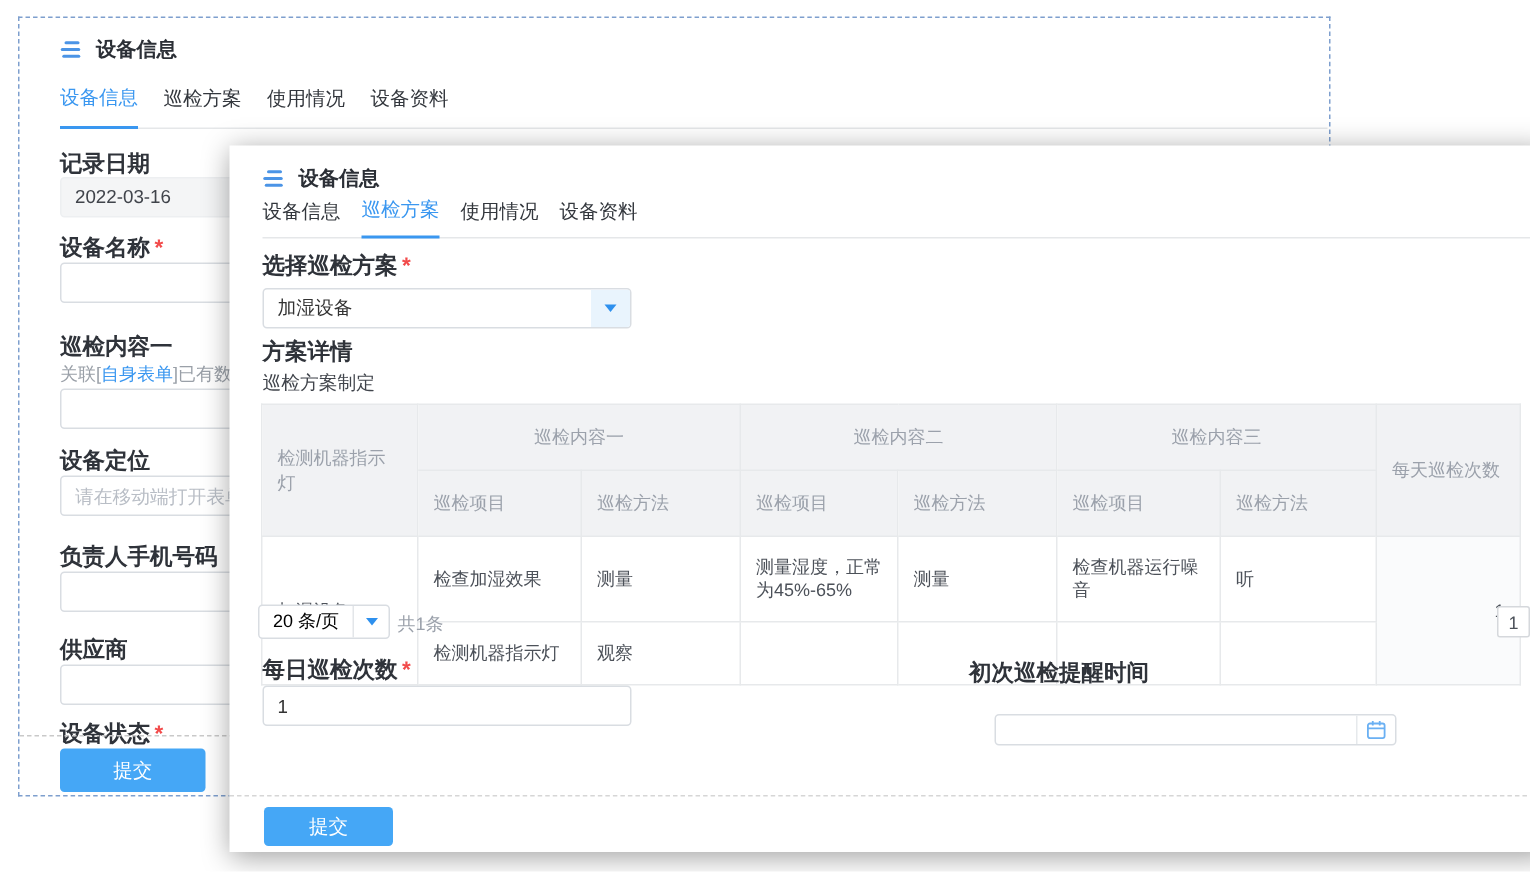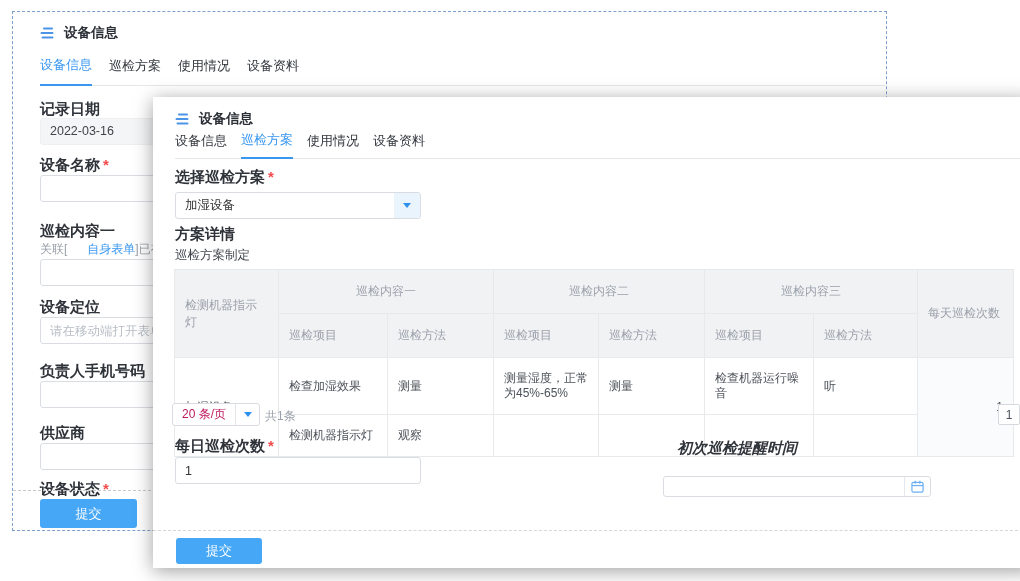--- a/index.html
+++ b/index.html
@@ -28,21 +28,21 @@
   .tin { position: absolute; width: 265px; height: 27px; background: #fff;
     border: 1px solid #d9dde2; border-radius: 3px; font-size: 12.5px; color: #333;
     padding: 0 9px; font-family: inherit; outline: none; }
   .tin::placeholder { color: #b9bec6; }
   .btn { position: absolute; background: #45a7f6; color: #fff; border: none;
     border-radius: 3px; font-size: 13px; display: flex; align-items: center;
     justify-content: center; cursor: pointer; font-family: inherit; }
   .tri-down { width: 0; height: 0; border-left: 4px solid transparent;
     border-right: 4px solid transparent; border-top: 5px solid #2e90ee; }
   .hint { font-size: 12px; color: #9aa0a8; white-space: nowrap; }
-  .link { color: #3a97f0; cursor: pointer; padding-left: 20px; }
+  .link { color: #3a97f0; cursor: pointer; }
   .red { color: #f04b4b; }
 
   
   .bg-panel { left: 13px; top: 12px; width: 873px; height: 518px; overflow: hidden; }
   .bp-header { position: absolute; left: 27px; top: 12px; }
   .bp-tabs { position: absolute; left: 27px; top: 41px; right: 1px; height: 33px; }
   .bp-lbl-record   { position: absolute; left: 27px; top: 88px; }
   .bp-val-record   { position: absolute; left: 27px; top: 106px; width: 265px; height: 27px;
     background: #f4f5f6; border: 1px solid #edeff1; border-radius: 3px;
     line-height: 25px; padding: 0 9px; font-size: 12.5px; color: #40444b; }
@@ -85,31 +85,31 @@
     text-align: left; }
   .m-table th.grp { text-align: center; }
   .m-table td.daily { text-align: right; background: #fafbfc; }
   .m-table tr.hrow { height: 28px; }
   .m-table tr.brow1 { height: 38px; }
   .m-table tr.brow2 { height: 28px; }
   .m-table td { line-height: 15px; }
   .m-pagesize { position: absolute; left: 19px; top: 306px; height: 23px;
     border: 1px solid #d9dde2; border-radius: 3px; display: flex; align-items: stretch;
     background: #fff; cursor: pointer; }
-  .m-pagesize-text { font-size: 12px; color: #be185d; padding: 0 9px; line-height: 21px; }
+  .m-pagesize-text { font-size: 12px; color: #000000; padding: 0 9px; line-height: 21px; }
   .m-pagesize-arrow { width: 24px; border-left: 1px solid #e3e6e9; display: flex;
     align-items: center; justify-content: center; }
   .m-total { position: absolute; left: 112px; top: 311px; font-size: 12px; color: #9ba1ab; }
   .m-page-btn { position: absolute; left: 845px; top: 307px; width: 22px; height: 21px;
     border: 1px solid #d5d8dc; border-radius: 2px; background: #fff; font-size: 12px;
     color: #4c5159; display: flex; align-items: center; justify-content: center;
     cursor: pointer; }
   .m-lbl-daily { position: absolute; left: 22px; top: 340px; }
   .m-in-daily { left: 22px; top: 360px; width: 246px; }
-  .m-lbl-rem { position: absolute; left: 524px; top: 342px; font-style: italic; }
+  .m-lbl-rem { position: absolute; left: 493px; top: 342px; }
   .m-hint-rem { position: absolute; left: 510px; top: 360px; font-size: 12px; color: #8a9099;
     white-space: nowrap; }
   .m-rem-input { position: absolute; left: 510px; top: 379px; width: 268px; height: 21px;
     border: 1px solid #d9dde2; border-radius: 3px; display: flex; background: #fff; }
   .m-rem-field { flex: 1; border: none; outline: none; font-family: inherit;
     font-size: 12px; padding: 0 8px; background: transparent; }
   .m-rem-icon { width: 26px; border-left: 1px solid #e6e9ec; display: flex;
     align-items: center; justify-content: center; cursor: pointer; }
   .m-dash { position: absolute; left: 0; top: 433px; width: 100%;
     border-top: 1px dashed #d6d6d6; }

